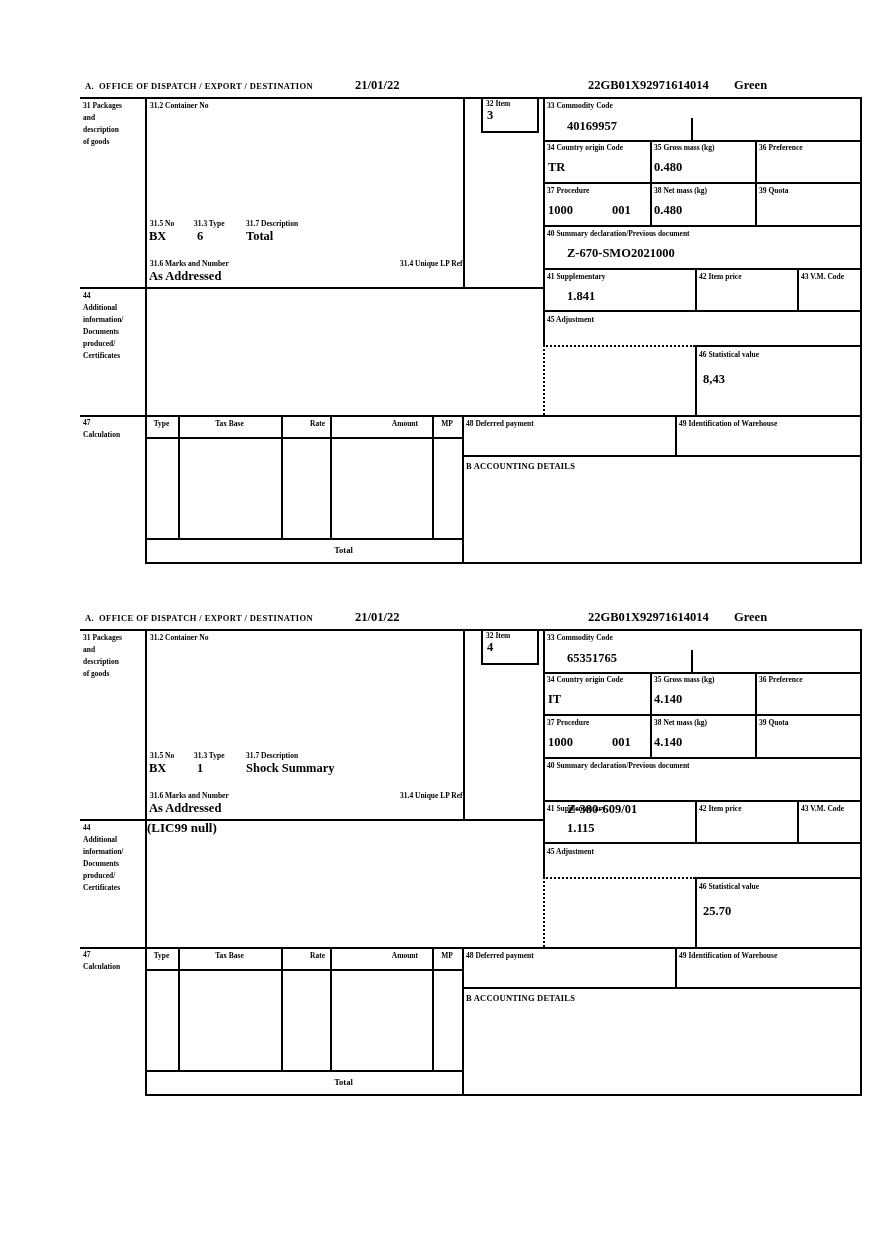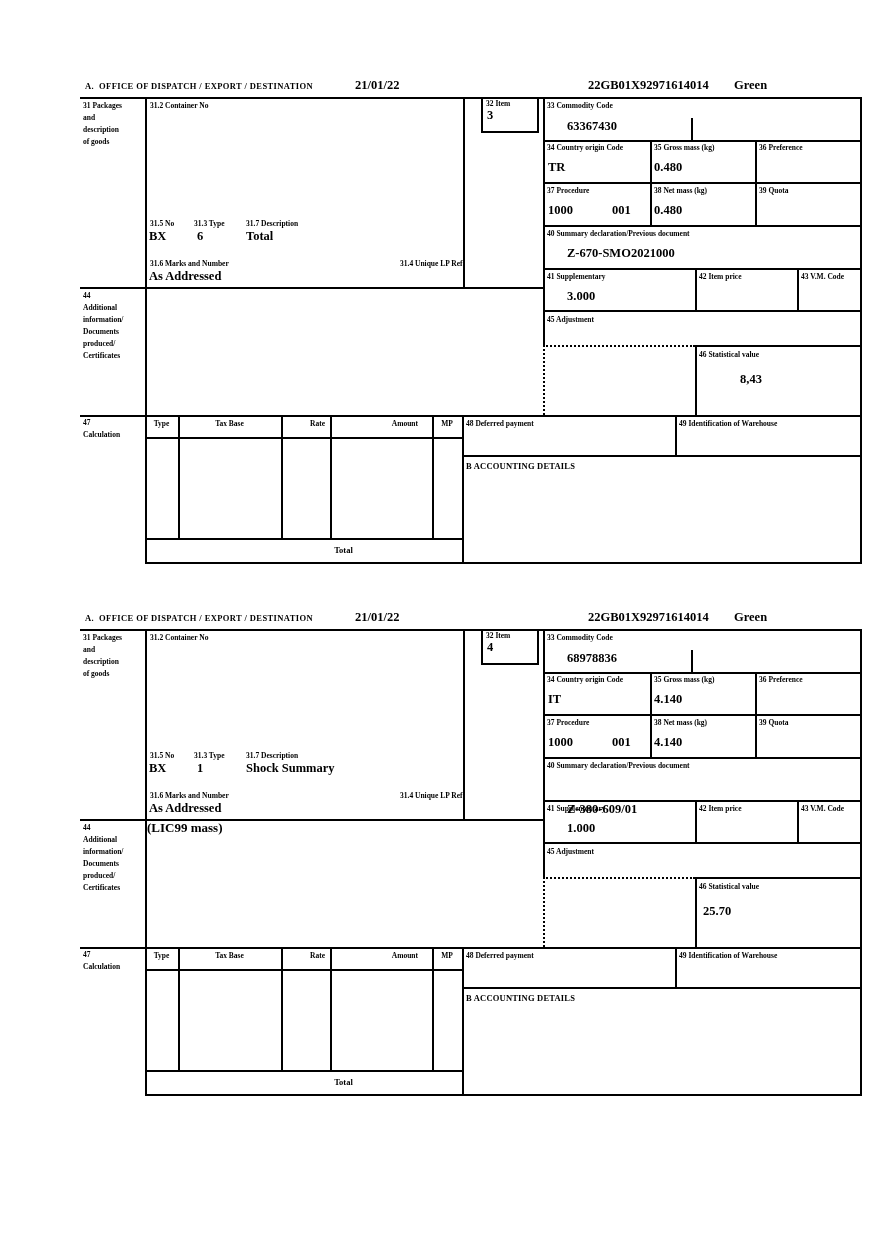--- a/index.html
+++ b/index.html
@@ -91,46 +91,46 @@
     <div class="lb" style="left:150px;top:182px;">31.6 Marks and Number</div>
     <div class="lb" style="left:400px;top:182px;">31.4 Unique LP Ref</div>
     <div class="vv" style="left:149px;top:192px;">As Addressed</div>
     <div class="vv" style="left:460px;top:192px;"></div>
     <div class="vv" style="left:147px;top:211px;font-size:13px;"></div>
 
     <div class="lb" style="left:486px;top:22px;">32 Item</div>
     <div class="vv" style="left:487px;top:31px;">3</div>
 
     <div class="lb" style="left:547px;top:24px;">33 Commodity Code</div>
-    <div class="vv" style="left:567px;top:42px;">63367430</div>
+    <div class="vv" style="left:567px;top:42px;">40169957</div>
     <div class="lb" style="left:547px;top:66px;">34 Country origin Code</div>
     <div class="vv" style="left:548px;top:83px;">TR</div>
     <div class="lb" style="left:654px;top:66px;">35 Gross mass (kg)</div>
     <div class="vv" style="left:654px;top:83px;">0.480</div>
     <div class="lb" style="left:759px;top:66px;">36 Preference</div>
     <div class="vv" style="left:759px;top:83px;"></div>
     <div class="lb" style="left:547px;top:109px;">37 Procedure</div>
     <div class="vv" style="left:548px;top:126px;">1000</div>
     <div class="vv" style="left:612px;top:126px;">001</div>
     <div class="lb" style="left:654px;top:109px;">38 Net mass (kg)</div>
     <div class="vv" style="left:654px;top:126px;">0.480</div>
     <div class="lb" style="left:759px;top:109px;">39 Quota</div>
     <div class="vv" style="left:759px;top:126px;"></div>
     <div class="lb" style="left:547px;top:152px;">40 Summary declaration/Previous document</div>
     <div class="vv" style="left:567px;top:169px;">Z-670-SMO2021000</div>
     <div class="lb" style="left:547px;top:195px;">41 Supplementary</div>
-    <div class="vv" style="left:567px;top:212px;">3.000</div>
+    <div class="vv" style="left:567px;top:212px;">1.841</div>
     <div class="lb" style="left:699px;top:195px;">42 Item price</div>
     <div class="vv" style="left:699px;top:212px;"></div>
     <div class="lb" style="left:801px;top:195px;">43 V.M. Code</div>
     <div class="vv" style="left:801px;top:212px;"></div>
     <div class="lb" style="left:547px;top:238px;">45 Adjustment</div>
     <div class="vv" style="left:567px;top:252px;"></div>
     <div class="lb" style="left:699px;top:273px;">46 Statistical value</div>
-    <div class="vv" style="left:740px;top:295px;">8,43</div>
+    <div class="vv" style="left:703px;top:295px;">8,43</div>
 
     <div class="lb mid" style="left:145px;top:342px;width:33px;">Type</div>
     <div class="lb mid" style="left:178px;top:342px;width:103px;">Tax Base</div>
     <div class="lb" style="left:281px;top:342px;width:44px;text-align:right;">Rate</div>
     <div class="lb" style="left:330px;top:342px;width:88px;text-align:right;">Amount</div>
     <div class="lb mid" style="left:432px;top:342px;width:30px;">MP</div>
     <div class="lb mid" style="left:145px;top:468px;width:317px;padding-left:40px;font-size:8.5px;">Total</div>
     <div class="lb" style="left:466px;top:342px;">48 Deferred payment</div>
     <div class="lb" style="left:679px;top:342px;">49 Identification of Warehouse</div>
     <div class="hdr" style="left:466px;top:384px;letter-spacing:.2px;">B ACCOUNTING DETAILS</div>
@@ -197,44 +197,44 @@
     <div class="lb" style="left:150px;top:142px;">31.5 No</div>
     <div class="lb" style="left:194px;top:142px;">31.3 Type</div>
     <div class="lb" style="left:246px;top:142px;">31.7 Description</div>
     <div class="vv" style="left:149px;top:152px;">BX</div>
     <div class="vv" style="left:197px;top:152px;">1</div>
     <div class="vv" style="left:246px;top:152px;">Shock Summary</div>
     <div class="lb" style="left:150px;top:182px;">31.6 Marks and Number</div>
     <div class="lb" style="left:400px;top:182px;">31.4 Unique LP Ref</div>
     <div class="vv" style="left:149px;top:192px;">As Addressed</div>
     <div class="vv" style="left:460px;top:192px;"></div>
-    <div class="vv" style="left:147px;top:211px;font-size:13px;">(LIC99 mass)</div>
+    <div class="vv" style="left:147px;top:211px;font-size:13px;">(LIC99 null)</div>
 
     <div class="lb" style="left:486px;top:22px;">32 Item</div>
     <div class="vv" style="left:487px;top:31px;">4</div>
 
     <div class="lb" style="left:547px;top:24px;">33 Commodity Code</div>
-    <div class="vv" style="left:567px;top:42px;">68978836</div>
+    <div class="vv" style="left:567px;top:42px;">65351765</div>
     <div class="lb" style="left:547px;top:66px;">34 Country origin Code</div>
     <div class="vv" style="left:548px;top:83px;">IT</div>
     <div class="lb" style="left:654px;top:66px;">35 Gross mass (kg)</div>
     <div class="vv" style="left:654px;top:83px;">4.140</div>
     <div class="lb" style="left:759px;top:66px;">36 Preference</div>
     <div class="vv" style="left:759px;top:83px;"></div>
     <div class="lb" style="left:547px;top:109px;">37 Procedure</div>
     <div class="vv" style="left:548px;top:126px;">1000</div>
     <div class="vv" style="left:612px;top:126px;">001</div>
     <div class="lb" style="left:654px;top:109px;">38 Net mass (kg)</div>
     <div class="vv" style="left:654px;top:126px;">4.140</div>
     <div class="lb" style="left:759px;top:109px;">39 Quota</div>
     <div class="vv" style="left:759px;top:126px;"></div>
     <div class="lb" style="left:547px;top:152px;">40 Summary declaration/Previous document</div>
     <div class="vv" style="left:567px;top:169px;margin-top:24px;">Z-380-609/01</div>
     <div class="lb" style="left:547px;top:195px;">41 Supplementary</div>
-    <div class="vv" style="left:567px;top:212px;">1.000</div>
+    <div class="vv" style="left:567px;top:212px;">1.115</div>
     <div class="lb" style="left:699px;top:195px;">42 Item price</div>
     <div class="vv" style="left:699px;top:212px;"></div>
     <div class="lb" style="left:801px;top:195px;">43 V.M. Code</div>
     <div class="vv" style="left:801px;top:212px;"></div>
     <div class="lb" style="left:547px;top:238px;">45 Adjustment</div>
     <div class="vv" style="left:567px;top:252px;"></div>
     <div class="lb" style="left:699px;top:273px;">46 Statistical value</div>
     <div class="vv" style="left:703px;top:295px;">25.70</div>
 
     <div class="lb mid" style="left:145px;top:342px;width:33px;">Type</div>

